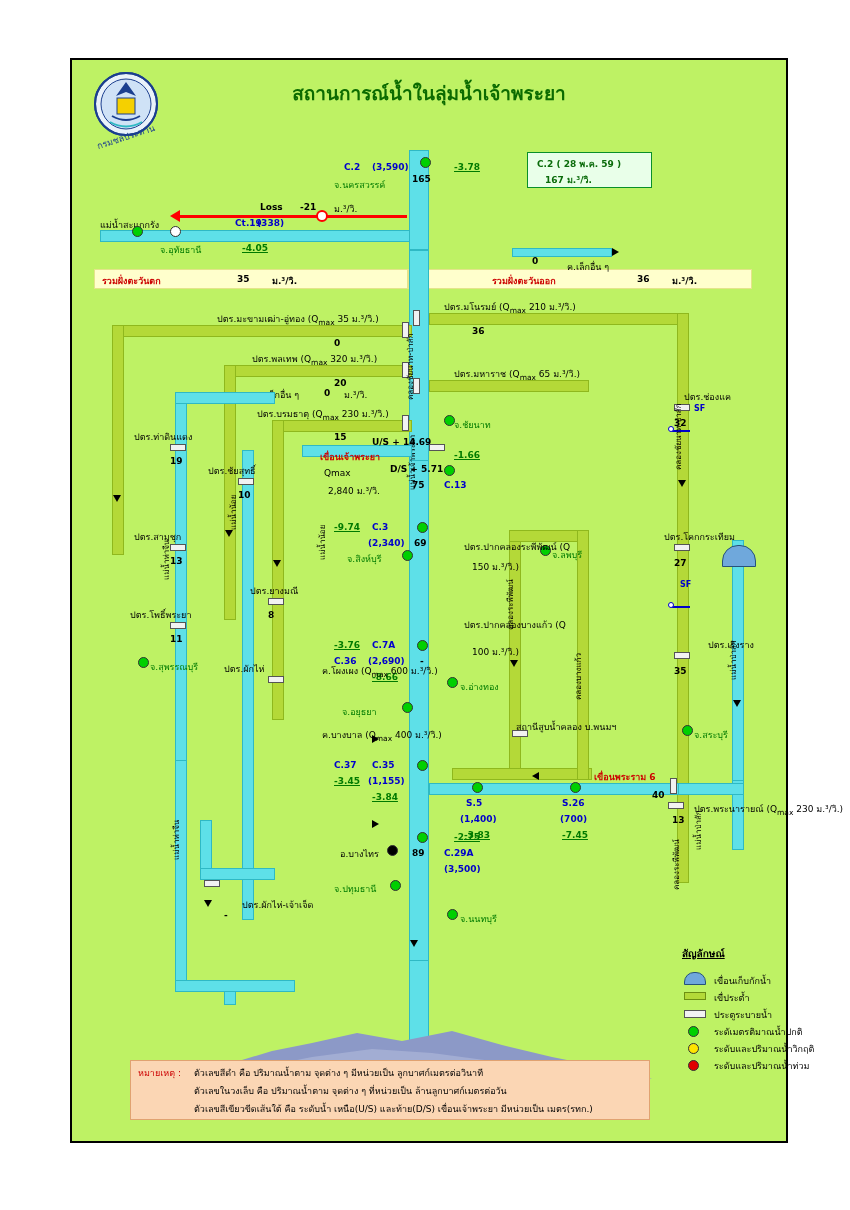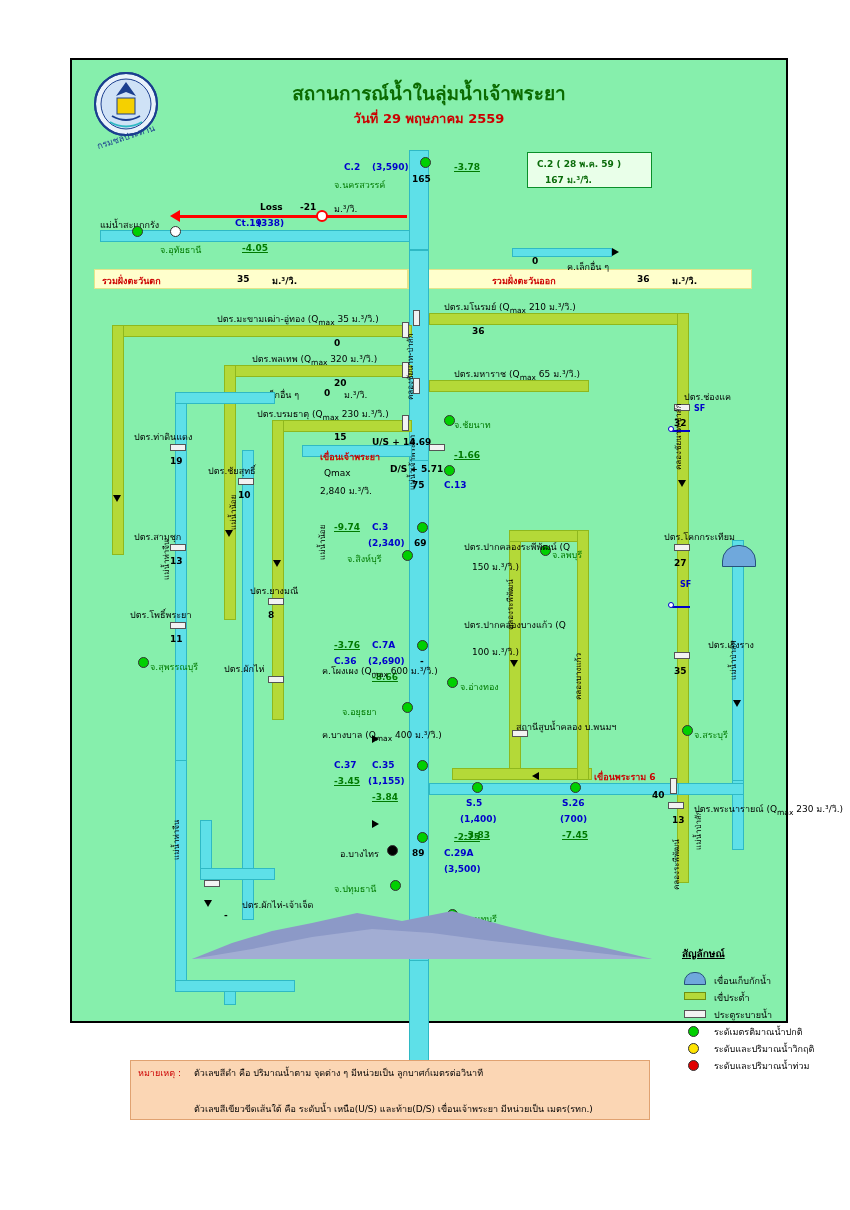--- a/index.html
+++ b/index.html
@@ -12,23 +12,23 @@
   }
   #page {
     position: relative;
     width: 850px;
     height: 1210px;
     overflow: hidden;
   }
   .frame {
     position: absolute;
     left: 70px; top: 58px;
-    width: 718px; height: 965px;
+    width: 718px; height: 1085px;
     border: 2px solid #000;
-    background: #86efac;
+    background: #bef264;
   }
   
   .title {
     position: absolute;
     left: 0; right: 0; top: 18px;
     text-align: center;
     font-size: 19px;
     font-weight: bold;
     color: #0b6b00;
   }
@@ -192,21 +192,20 @@
     width: 460px; height: 56px;
   }
 </style>
 </head>
 <body>
 
 <div id="page">
   <div class="frame">
 
     <div class="title">สถานการณ์น้ำในลุ่มน้ำเจ้าพระยา</div>
-    <div class="subtitle">วันที่ 29 พฤษภาคม 2559</div>
 
     <svg class="logo" viewBox="0 0 76 78">
       <circle cx="38" cy="34" r="31" fill="#e9f2fb" stroke="#1b3f8f" stroke-width="2"></circle>
       <circle cx="38" cy="34" r="25" fill="#cfe2f6" stroke="#1b3f8f" stroke-width="1"></circle>
       <path d="M38 12 L48 26 L38 22 L28 26 Z" fill="#1b3f8f"></path>
       <rect x="29" y="28" width="18" height="16" fill="#f5d000" stroke="#1b3f8f"></rect>
       <path d="M24 46 q14 8 28 0" stroke="#1b3f8f" fill="none" stroke-width="2"></path>
       <path d="M22 52 q16 9 32 0" stroke="#2fb9c4" fill="none" stroke-width="2"></path>
       <circle cx="38" cy="34" r="31" fill="none" stroke="#1b3f8f" stroke-width="2"></circle>
     </svg>
@@ -299,21 +298,21 @@
     <div class="riv" style="left:440px; top:188px; width:100px; height:9px;"></div>
     <div class="arrow arr-r" style="left:540px; top:188px;"></div>
 
     <div class="vert" style="left:332px; top:340px;">คลองชัยนาท-ป่าสัก</div>
     <div class="vert" style="left:432px; top:570px;">คลองระพีพัฒน์</div>
     <div class="vert" style="left:500px; top:640px;">คลองบางแก้ว</div>
 
     <div class="riv" style="left:230px; top:385px; width:110px; height:12px;"></div>
     <div class="t tb red" style="left:248px; top:390px;">เขื่อนเจ้าพระยา</div>
     <div class="t" style="left:252px; top:408px;">Qmax</div>
-    <div class="t" style="left:248px; top:424px;">2,840 ม.³/วิ.</div>
+    <div class="t" style="left:256px; top:424px;">2,840 ม.³/วิ.</div>
     <div class="t tb" style="left:300px; top:377px;">U/S  + 14.69</div>
     <div class="t tb" style="left:318px; top:404px;">D/S   + 5.71</div>
     <div class="gate" style="left:357px; top:384px;"></div>
     <div class="t tb green ul" style="left:382px; top:390px;">-1.66</div>
     <div class="dot g" style="left:372px; top:405px;"></div>
     <div class="t tb" style="left:340px; top:420px;">75</div>
     <div class="t tb blue" style="left:372px; top:420px;">C.13</div>
     <div class="t green" style="left:382px; top:358px;">จ.ชัยนาท</div>
     <div class="dot g" style="left:372px; top:355px;"></div>
 
@@ -496,16 +495,17 @@
     <div class="dot g" style="left:616px; top:966px;"></div>
     <div class="legend-row" style="left:642px; top:965px;">ระดัเมตรติมาณน้ำปกติ</div>
     <div class="dot y" style="left:616px; top:983px;"></div>
     <div class="legend-row" style="left:642px; top:982px;">ระดับและปริมาณน้ำวิกฤติ</div>
     <div class="dot r" style="left:616px; top:1000px;"></div>
     <div class="legend-row" style="left:642px; top:999px;">ระดับและปริมาณน้ำท่วม</div>
 
     <div class="note" style="left:58px; top:1000px; width:520px; height:60px;"></div>
     <div class="t red" style="left:66px; top:1006px;">หมายเหตุ :</div>
     <div class="t" style="left:122px; top:1006px;">ตัวเลขสีดำ คือ ปริมาณน้ำตาม จุดต่าง ๆ มีหน่วยเป็น ลูกบาศก์เมตรต่อวินาที</div>
+    <div class="t" style="left:122px; top:1024px;">ตัวเลขในวงเล็บ คือ ปริมาณน้ำตาม จุดต่าง ๆ ที่หน่วยเป็น ล้านลูกบาศก์เมตรต่อวัน</div>
     <div class="t" style="left:122px; top:1042px;">ตัวเลขสีเขียวขีดเส้นใต้ คือ ระดับน้ำ เหนือ(U/S) และท้าย(D/S) เขื่อนเจ้าพระยา มีหน่วยเป็น เมตร(รทก.)</div>
 
   </div>
 </div>
 
 </body></html>

